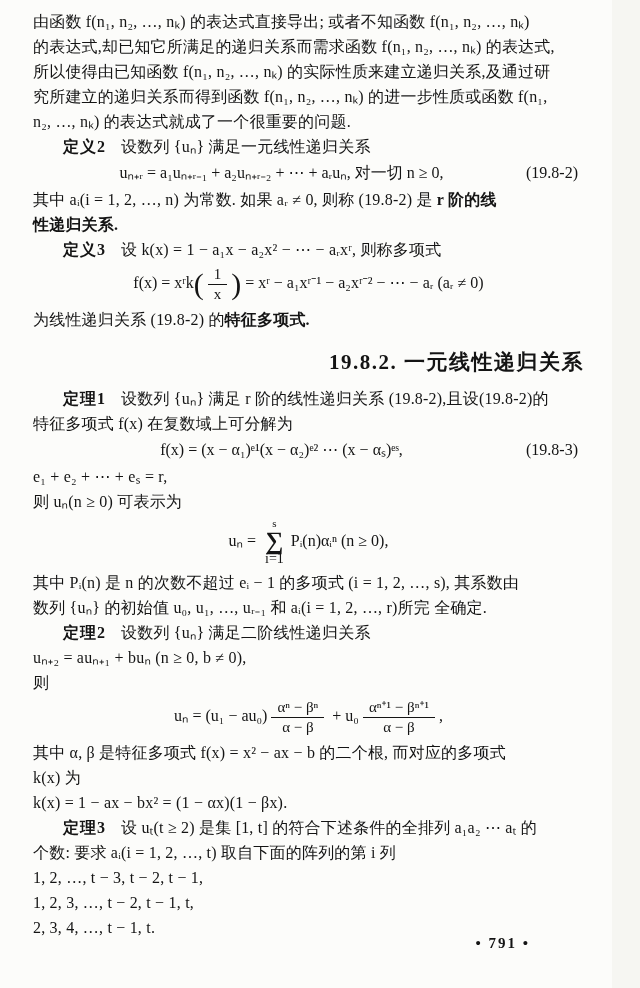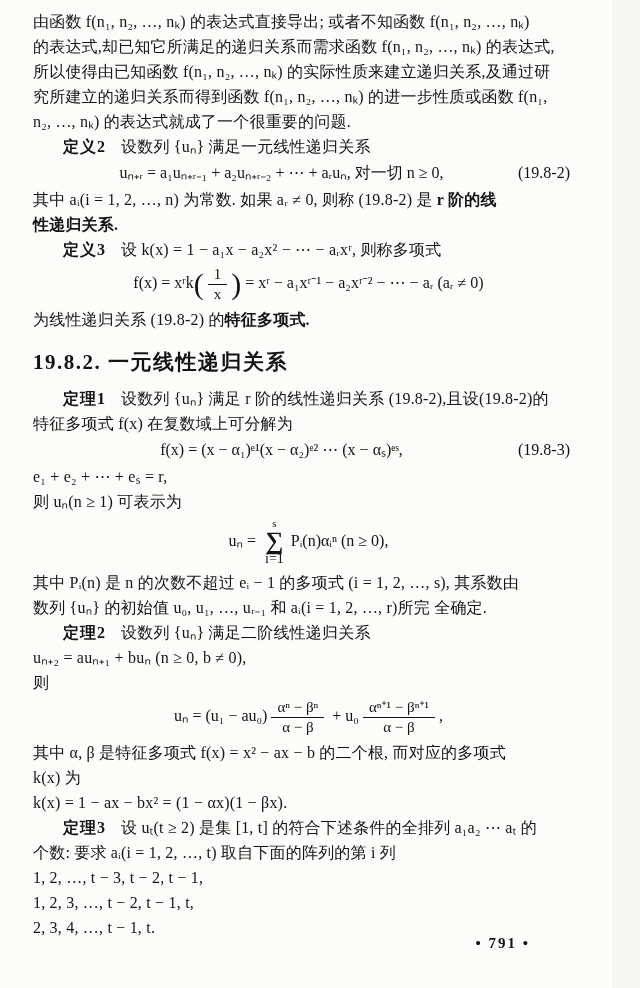--- a/index.html
+++ b/index.html
@@ -22,29 +22,30 @@
     line-height: 25px;
     white-space: nowrap;
     letter-spacing: 0.2px;
   }
   .indent { text-indent: 30px; }
   .center { text-align: left; }
   .lbl { font-weight: bold; margin-right: 15px; letter-spacing: 1px; }
   b { font-weight: bold; }
   .frow {
     display: flex; align-items: center;
-    line-height: 26px; margin: 1px 12px;
+    line-height: 26px; margin: 1px 4px;
   }
   .fcenter { flex: 1; text-align: center; }
   .ftag { flex: none; text-align: right; padding-right: 2px; }
   .sect {
     font-size: 21px; font-weight: bold;
     letter-spacing: 1.5px;
     margin: 16px 0 10px 0;
     line-height: 28px;
+    text-align: right;
   }
   .frac {
     display: inline-block; vertical-align: middle;
     text-align: center; line-height: 1.12;
     font-size: 15px; margin: 0 4px;
   }
   .frac .fn { display: block; padding: 0 6px 1px 6px; border-bottom: 1.4px solid #141414; }
   .frac .fd { display: block; padding-top: 1px; }
   .bigp { font-size: 30px; font-weight: 300; vertical-align: middle; line-height: 1; }
   .sum {
@@ -112,21 +113,21 @@
   <div>
     <div class="line indent">
       <b class="lbl">定理1</b><span>设数列 {uₙ} 满足 r 阶的线性递归关系 (19.8-2),且设(19.8-2)的</span>
     </div>
     <div class="line">特征多项式 f(x) 在复数域上可分解为</div>
     <div class="frow">
       <span class="fcenter">f(x) = (x − α₁)ᵉ¹(x − α₂)ᵉ² ⋯ (x − αₛ)ᵉˢ,</span>
       <span class="ftag">(19.8-3)</span>
     </div>
     <div class="line center">e₁ + e₂ + ⋯ + eₛ = r,</div>
-    <div class="line">则 uₙ(n ≥ 1) 可表示为</div>
+    <div class="line">则 uₙ(n ≥ 0) 可表示为</div>
     <div class="frow tall">
       <span class="fcenter">
         <span>uₙ =</span><span class="sum">
             <span class="st">s</span>
             <span class="sg">∑</span>
             <span class="sb">i=1</span>
           </span><span>Pᵢ(n)αᵢⁿ   (n ≥ 0),</span>
       </span>
     </div>
     <div class="line">其中 Pᵢ(n) 是 n 的次数不超过 eᵢ − 1 的多项式 (i = 1, 2, …, s), 其系数由</div>

